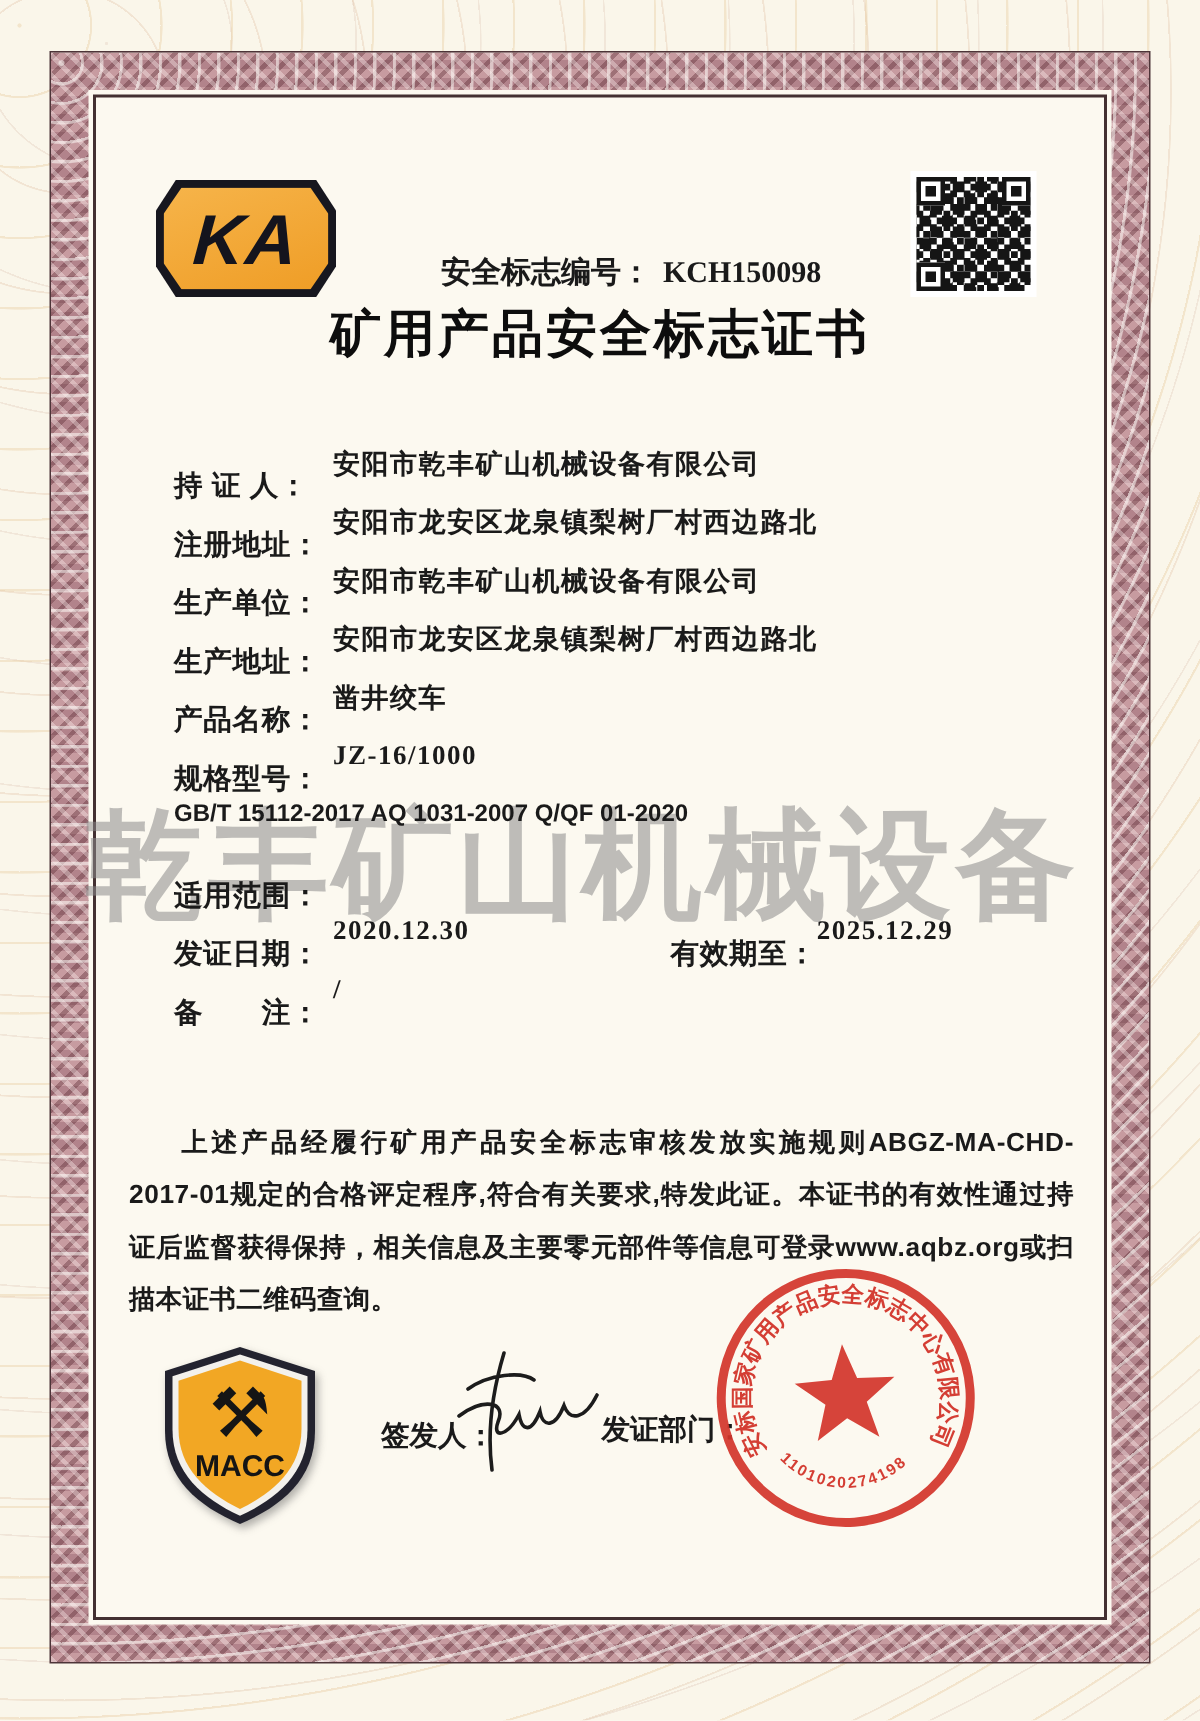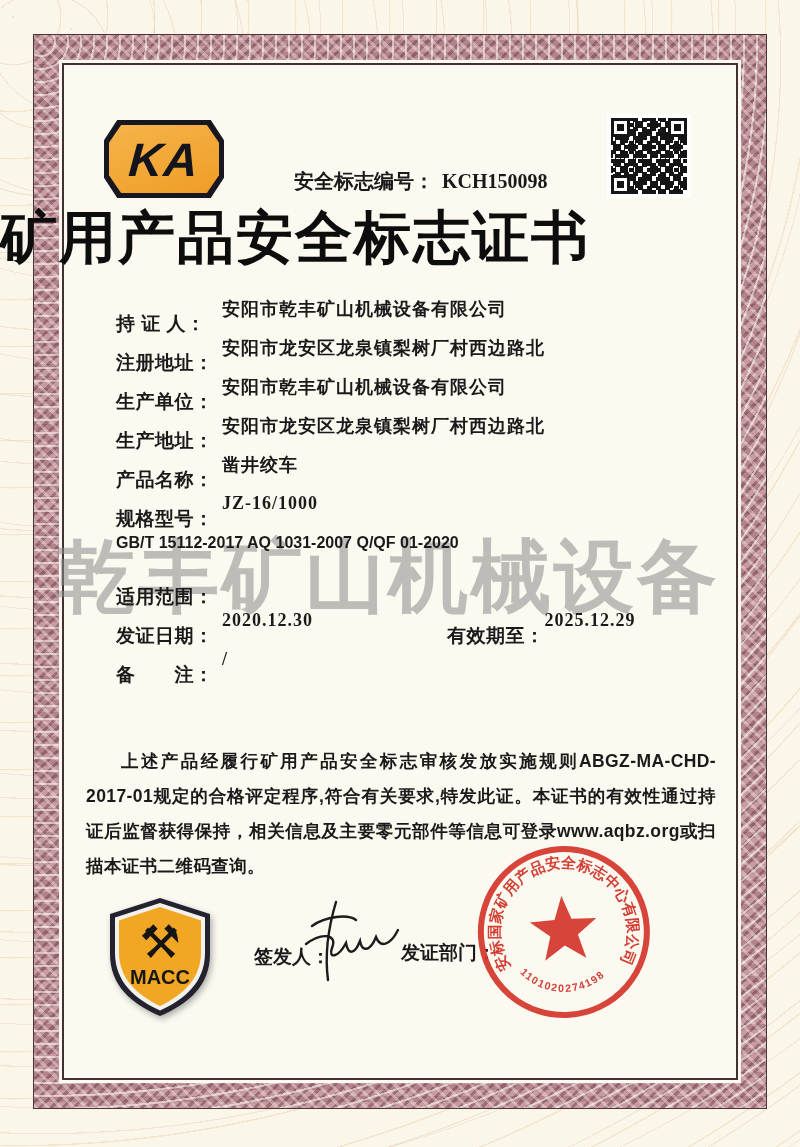--- a/index.html
+++ b/index.html
@@ -65,23 +65,23 @@
     background-image:
       repeating-conic-gradient(#151515 0% 25%, transparent 0% 50%),
       repeating-conic-gradient(#151515 0% 25%, #ffffff 0% 50%);
     background-size:15px 15px, 9px 9px;
     background-position:2px 3px, 0 0;}
   .finder{position:absolute;width:19px;height:19px;border:3px solid #151515;background:#fff;box-sizing:border-box;}
   .finder::before{content:"";position:absolute;left:3px;top:3px;width:7px;height:7px;background:#151515;}
   .f-tl{left:0;top:0;} .f-tr{right:0;top:0;} .f-bl{left:0;bottom:0;}
 
   
-  .page-title{position:absolute;left:0;right:0;top:200px;text-align:left;
+  .page-title{position:absolute;left:0;right:0;top:200px;text-align:center;
     font-family:"Liberation Serif","DejaVu Serif",serif;
-    font-size:57px;font-weight:900;letter-spacing:2px;color:#0d0d0d;white-space:nowrap;}
+    font-size:34px;font-weight:900;letter-spacing:2px;color:#0d0d0d;white-space:nowrap;}
 
   
   .watermark{position:absolute;left:56px;top:524px;width:700px;z-index:2;
     font-size:80px;font-weight:700;color:rgba(138,138,138,.55);
     letter-spacing:3px;white-space:nowrap;pointer-events:none;}
 
   
   .fields{position:absolute;left:116px;top:289px;width:580px;z-index:3;}
   .frow{height:39px;display:flex;align-items:center;white-space:nowrap;}
   .flabel{font-size:19px;font-weight:800;min-width:106px;letter-spacing:.5px;margin-top:31px;}

